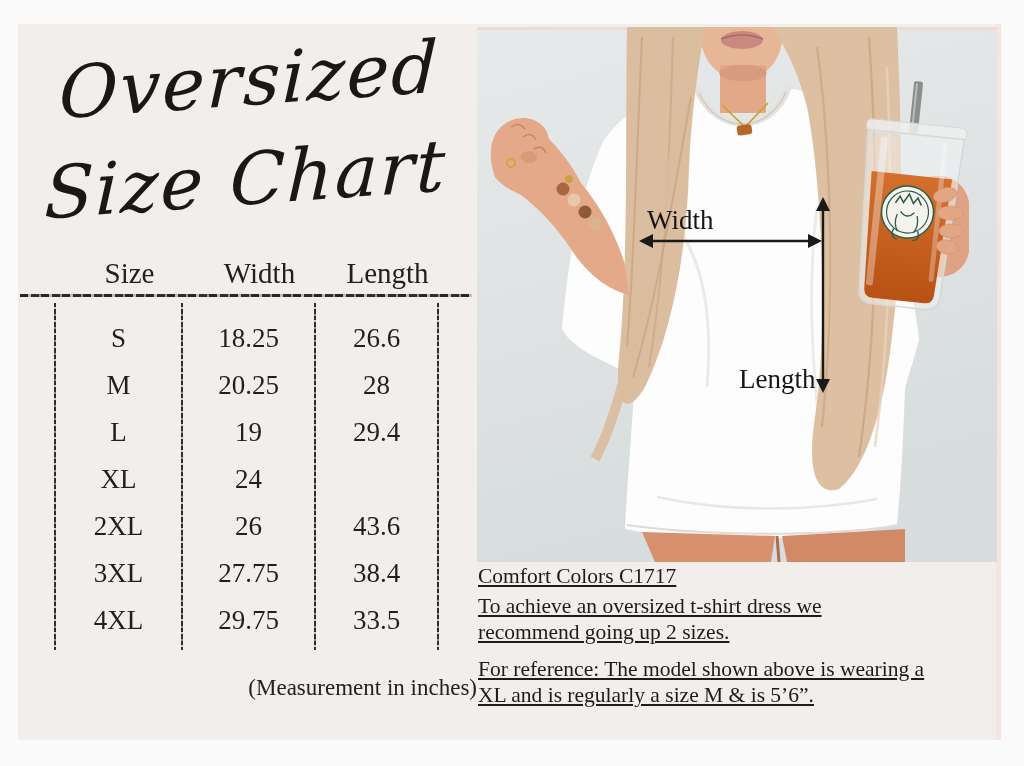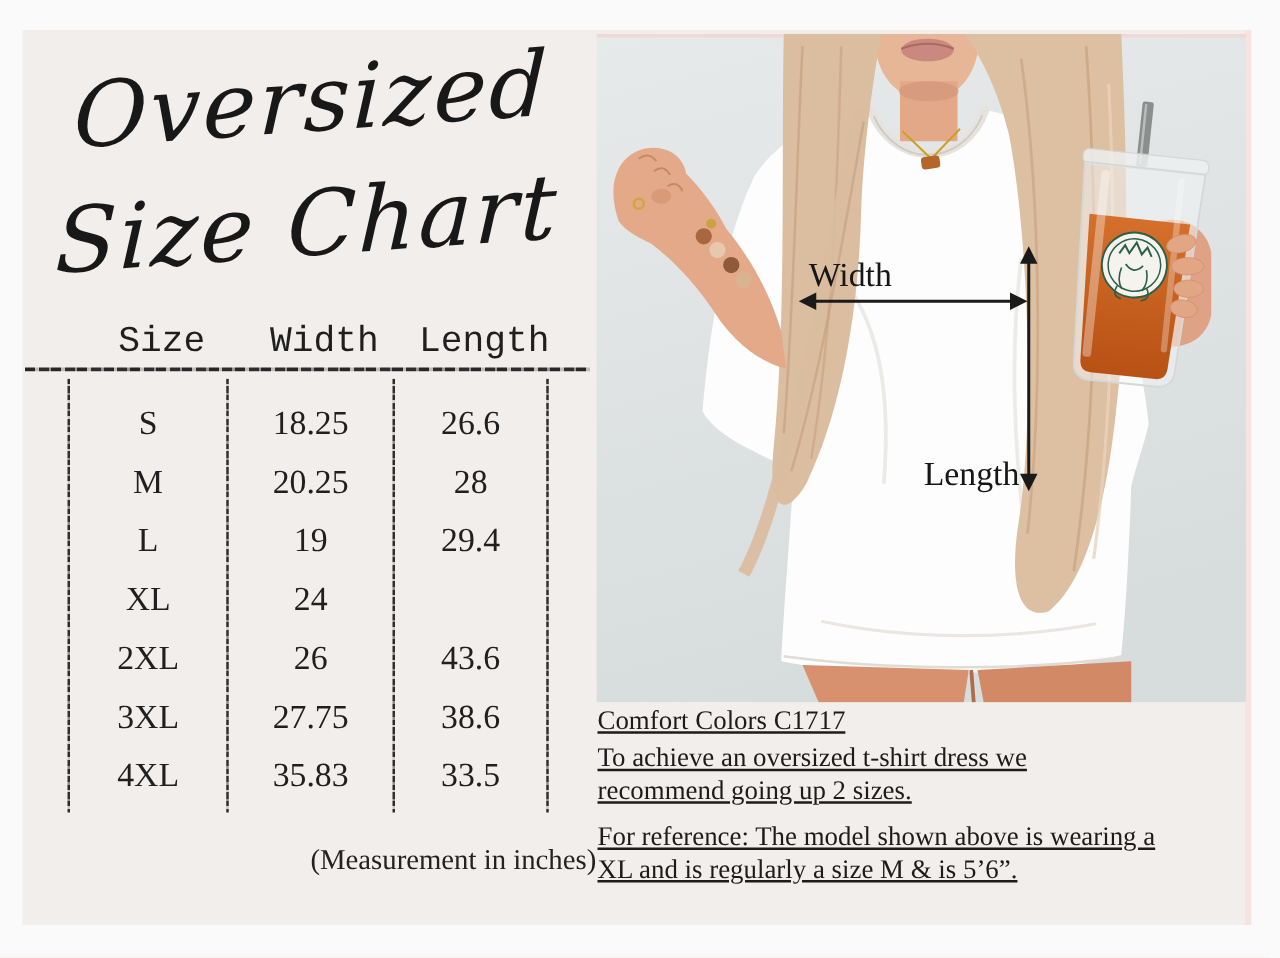--- a/index.html
+++ b/index.html
@@ -23,21 +23,21 @@
     position:absolute;top:6px;left:0;width:100%;text-align:center;
     font-family:"DejaVu Serif", serif;font-style:italic;
     font-size:72px;line-height:99px;color:#181818;
     transform:rotate(-4deg) skewX(-6deg);
     letter-spacing:2px;
   }
   .thead{
     position:absolute;top:228px;left:0;width:459px;height:40px;
     display:grid;grid-template-columns:127px 133px 123px;
     padding-left:48px;box-sizing:border-box;
-    font-size:29px;align-items:center;font-family:Liberation Mono, monospace;
+    font-size:29px;align-items:center;
   }
   .thead span{text-align:center;}
   .hrule{
     position:absolute;top:269px;left:2px;width:452px;height:3px;
     background:repeating-linear-gradient(to right,#262626 0 8px,rgba(38,38,38,.25) 8px 11px,#2e2e2e 11px 19px,rgba(38,38,38,.45) 19px 21px);
   }
   .tbody{position:absolute;top:290px;left:0;width:459px;}
   .trow{
     display:grid;grid-template-columns:127px 133px 123px;
     padding-left:37px;box-sizing:border-box;height:47px;
@@ -114,25 +114,25 @@
       <span>24</span>
     </div>
     <div class="trow">
       <span>2XL</span>
       <span>26</span>
       <span>43.6</span>
     </div>
     <div class="trow">
       <span>3XL</span>
       <span>27.75</span>
-      <span>38.6</span>
+      <span>38.4</span>
     </div>
     <div class="trow">
       <span>4XL</span>
-      <span>35.83</span>
+      <span>29.75</span>
       <span>33.5</span>
     </div>
   </div>
 
   <div class="measure-note">(Measurement in inches)</div>
 </div>
 
 <div class="photo">
   <svg width="520" height="535" viewBox="0 0 520 535" xmlns="http://www.w3.org/2000/svg">
     <defs>

